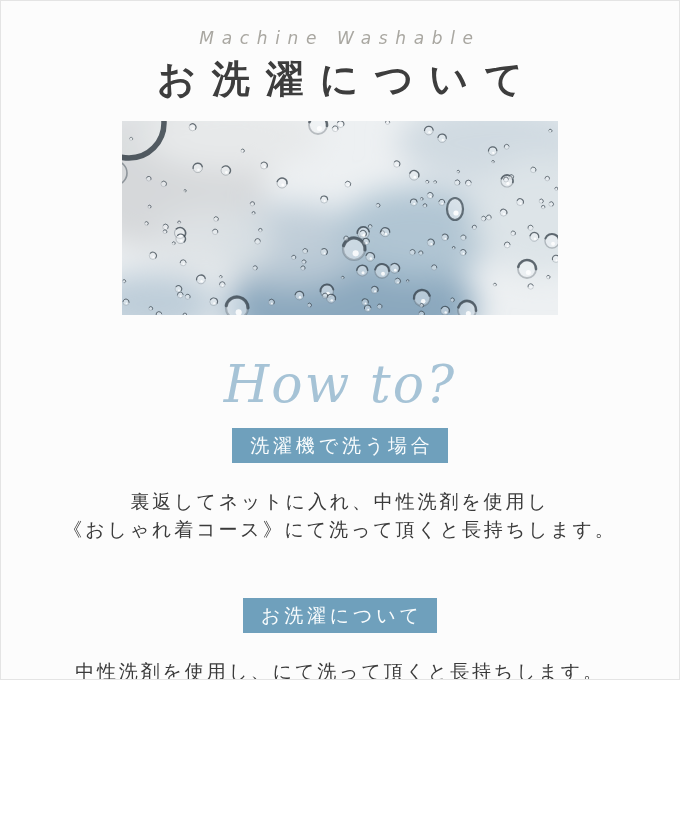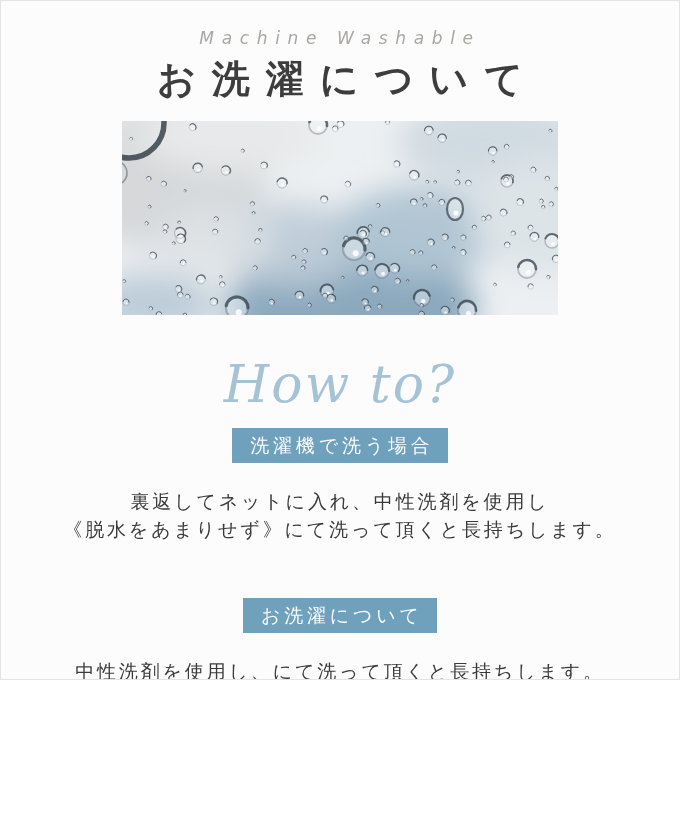--- a/index.html
+++ b/index.html
@@ -450,21 +450,21 @@
       </svg>
   </div>
 
   <div class="howto">How to?</div>
 
   <div>
     <div class="wash-label">洗濯機で洗う場合</div>
   </div>
   <p class="body-text">
     <span>裏返してネットに入れ、中性洗剤を使用し</span><br>
-    <span>《脱水をあまりせず》にて洗って頂くと長持ちします。</span>
+    <span>《おしゃれ着コース》にて洗って頂くと長持ちします。</span>
   </p>
 
   <div class="label-gap">
     <div class="wash-label">お洗濯について</div>
   </div>
   <p class="body-text">
     <span>中性洗剤を使用し、にて洗って頂くと長持ちします。</span>
   </p>
 
   <div class="triangles">

